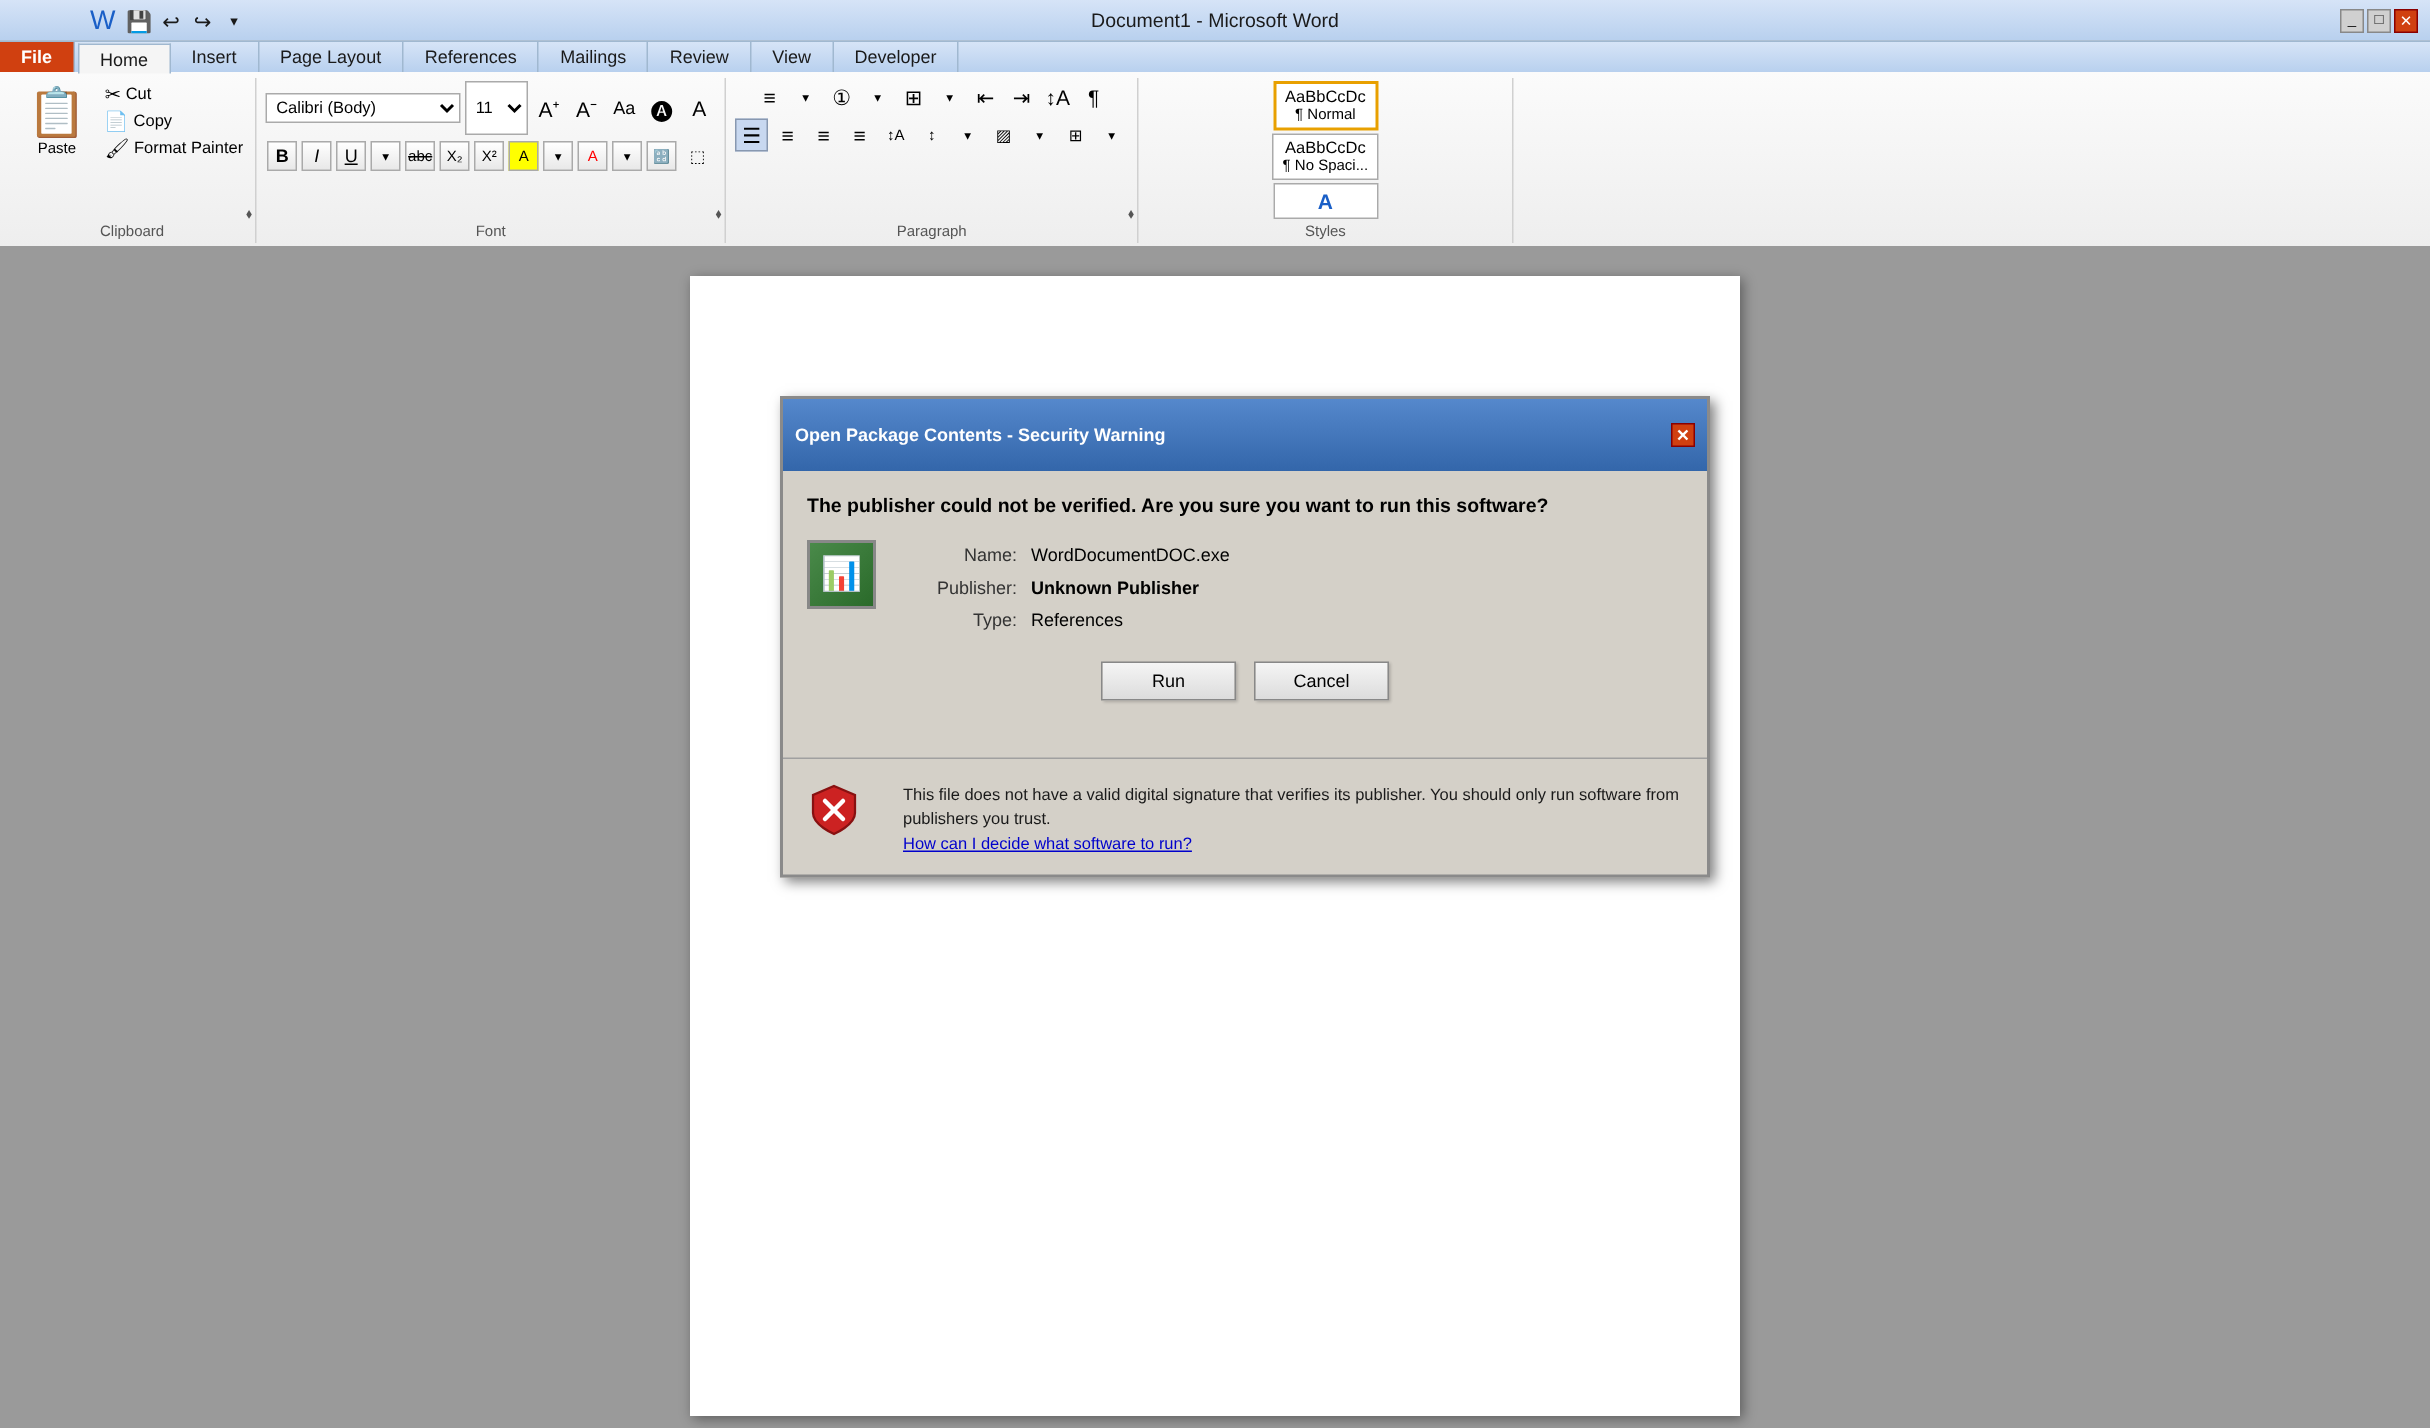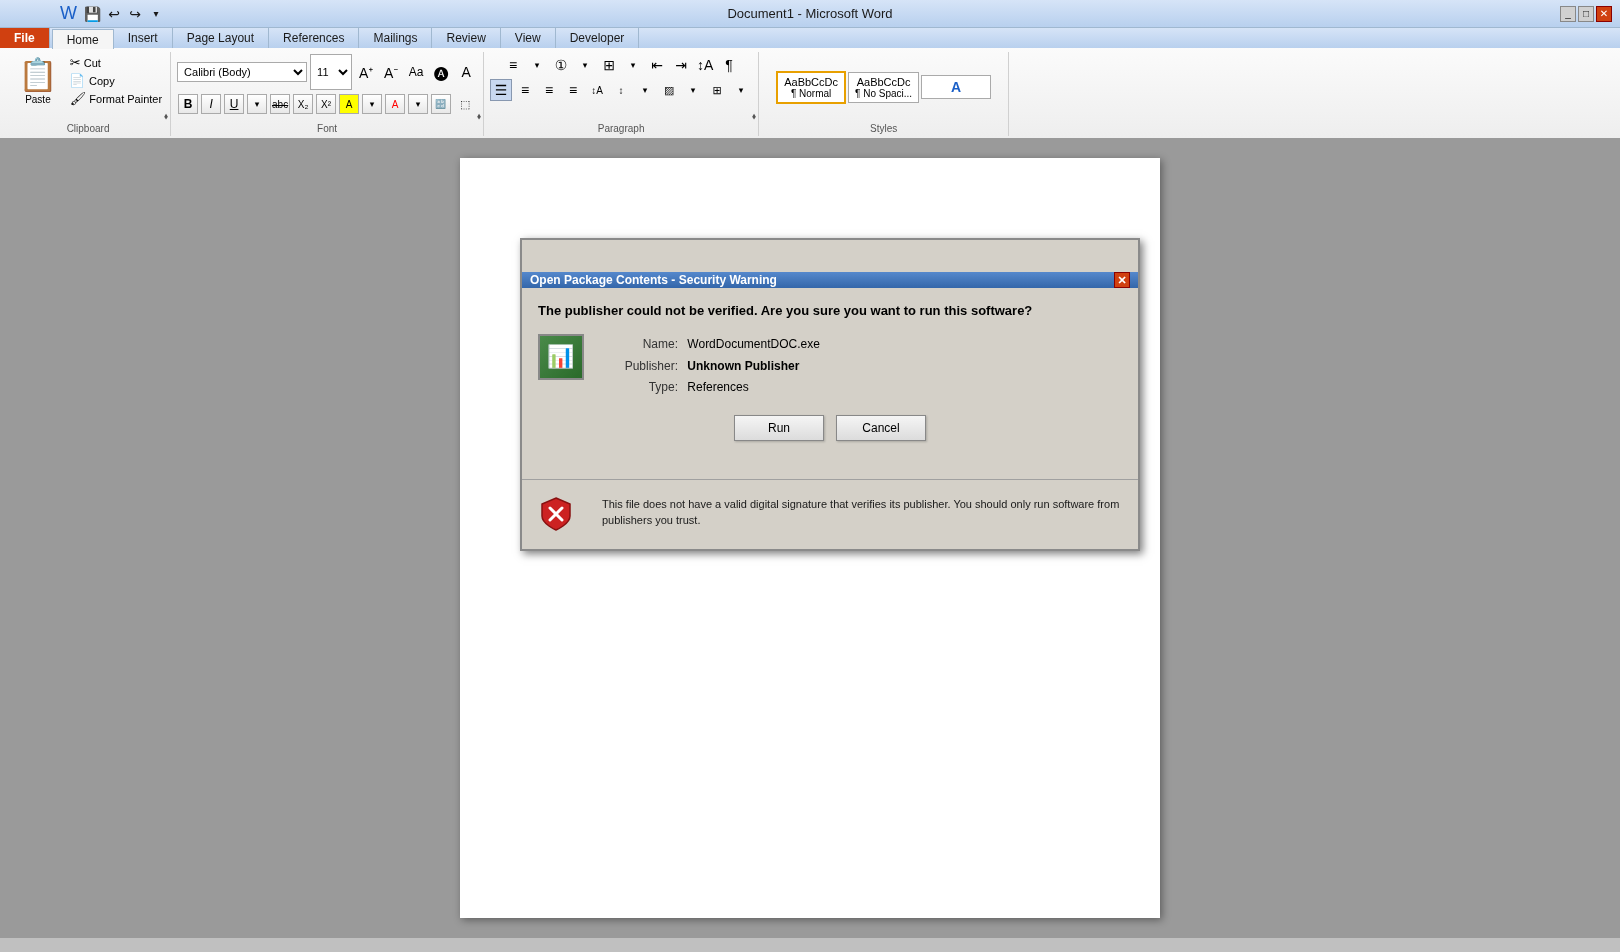--- a/index.html
+++ b/index.html
@@ -185,21 +185,21 @@
     .font-btn.italic { font-style: italic; }
 
     
     .para-group .ribbon-group-content {
       flex-direction: column;
       gap: 2px;
     }
 
     
     .styles-group .ribbon-group-content {
-      flex-direction: row;
+      flex-direction: column;
       gap: 2px;
     }
     .style-box {
       border: 2px solid #e8a000;
       background: white;
       padding: 3px 6px;
       cursor: pointer;
       min-width: 70px;
       text-align: center;
       font-size: 11px;
@@ -280,27 +280,26 @@
     }
     .dialog {
       width: 620px;
       background: #d4d0c8;
       border: 2px solid #8a8a8a;
       box-shadow: 3px 3px 8px rgba(0,0,0,0.5);
     }
     .dialog-titlebar {
       background: linear-gradient(to bottom, #5588cc 0%, #3366aa 100%);
       color: white;
-      padding: 0 8px;
+      padding: 16px 8px;
       display: flex;
       align-items: center;
       justify-content: space-between;
       font-size: 12px;
       font-weight: bold;
-      margin-top: 32px;
     }
     .dialog-close {
       width: 16px;
       height: 16px;
       background: #d04010;
       color: white;
       border: 1px solid #8a0000;
       display: flex;
       align-items: center;
       justify-content: center;
@@ -647,18 +646,19 @@
             <svg width="36" height="36" viewBox="0 0 36 36">
 
               <path d="M18 2 L32 8 L32 20 C32 28 18 34 18 34 C18 34 4 28 4 20 L4 8 Z" fill="#cc2222" stroke="#881111" stroke-width="1.5"></path>
 
               <line x1="12" y1="12" x2="24" y2="24" stroke="white" stroke-width="3" stroke-linecap="round"></line>
               <line x1="24" y1="12" x2="12" y2="24" stroke="white" stroke-width="3" stroke-linecap="round"></line>
             </svg>
           </div>
           <div>
             <div class="dialog-footer-text">This file does not have a valid digital signature that verifies its publisher.  You should only run software from publishers you trust.</div>
+            <div class="dialog-footer-link" style="margin-top:2px;">How can I decide what software to run?</div>
           </div>
         </div>
       </div>
     </div>
   </div>
 </div>
 
 </body></html>

